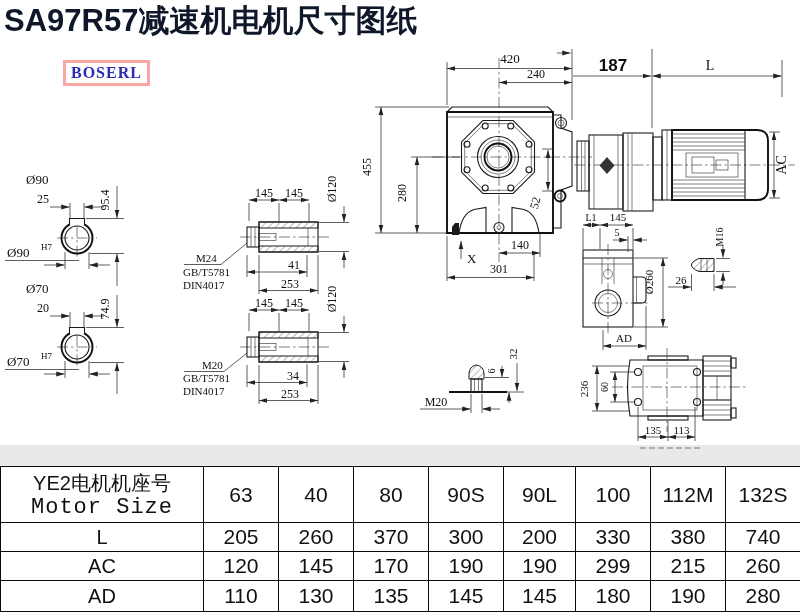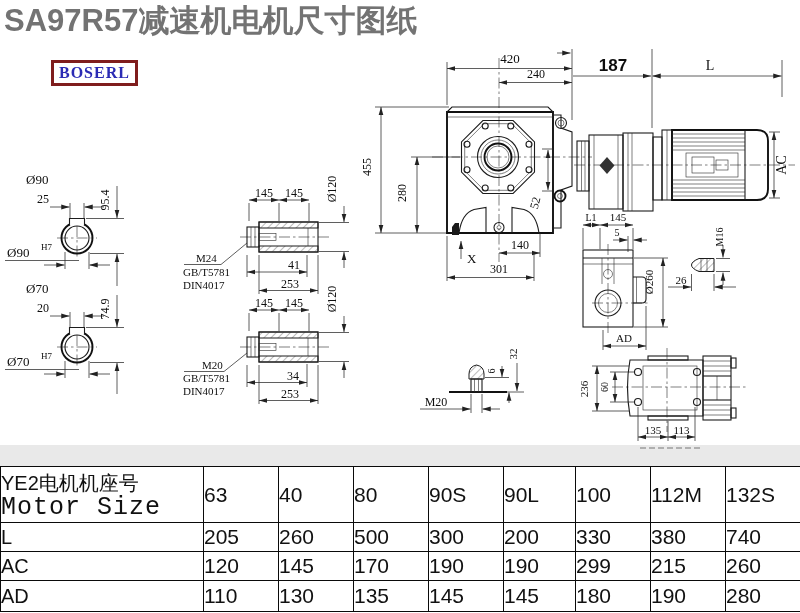--- a/index.html
+++ b/index.html
@@ -1,40 +1,40 @@
 <!DOCTYPE html>
 <html><head>
 <meta charset="utf-8">
 <style>
   html,body{margin:0;padding:0}
   body{width:800px;height:613px;position:relative;background:#ffffff;overflow:hidden;
        font-family:"Liberation Sans","DejaVu Sans",sans-serif}
   #page{position:absolute;inset:0;width:800px;height:613px}
-  #title{position:absolute;left:4px;top:0px;font-size:31px;font-weight:bold;color:#737373;
+  #title{position:absolute;left:4px;top:0px;font-size:31px;font-weight:bold;color:#0f172a;
          letter-spacing:0px;white-space:nowrap;font-family:"Liberation Sans","DejaVu Sans",sans-serif}
-  #logo{position:absolute;left:51px;top:60px;border:3px solid #7f1d1d;background:#fff;padding:1px 5px}
+  #logo{position:absolute;left:63px;top:60px;border:3px solid #fca5a5;background:#fff;padding:1px 5px}
   #logo span{font-family:"Liberation Serif","DejaVu Serif",serif;font-weight:bold;font-size:16px;
              color:#2b2bb4;letter-spacing:1px}
   #cad{position:absolute;left:0;top:0}
   .ln{stroke:#1c1c1c;stroke-width:1.1;fill:none}
   .tk{stroke:#111;stroke-width:1.9;fill:none}
   .tn{stroke:#2a2a2a;stroke-width:.6;fill:none}
   .dm{stroke:#2a2a2a;stroke-width:.75;fill:none}
   .cl{stroke:#2a2a2a;stroke-width:.6;fill:none;stroke-dasharray:11 3 2.5 3}
   .hz{fill:url(#h);stroke:#1c1c1c;stroke-width:1}
   text{fill:#0e0e0e;font-family:"Liberation Serif","DejaVu Serif",serif}
   .t10{font-size:10px}.t11{font-size:11px}.t12{font-size:12px}.t13{font-size:13px}.t14{font-size:14px}
   .mid{text-anchor:middle}
   .b187{font-family:"Liberation Sans",sans-serif;font-weight:bold;font-size:17px}
   #spec-table{position:absolute;left:0;top:466px;width:800px;border-collapse:collapse;
               table-layout:fixed;background:#fff}
-  #spec-table td{border:1.6px solid #0a0a0a;text-align:left;vertical-align:middle;
+  #spec-table td{border:1.6px solid #0a0a0a;text-align:center;vertical-align:middle;
                  font-size:21px;color:#111;padding:0;overflow:hidden}
   .hdr-cn{font-size:20px;line-height:26px}
-  .hdr-en{font-family:"Liberation Mono","DejaVu Sans Mono",monospace;font-size:25px;letter-spacing:1px;line-height:24px}
+  .hdr-en{font-family:"Liberation Mono","DejaVu Sans Mono",monospace;font-size:22px;letter-spacing:1px;line-height:24px}
 </style>
 </head>
 <body>
 
 <div id="page">
 
 <svg id="cad" width="800" height="466" viewBox="0 0 800 466">
   <defs>
     <marker id="a" viewBox="0 0 10 7" refX="10" refY="3.5" markerWidth="11" markerHeight="8" orient="auto-start-reverse">
       <path d="M0,0.6 L10,3.5 L0,6.4 Z" fill="#222"></path>
@@ -418,21 +418,21 @@
     <td>90S</td>
     <td>90L</td>
     <td>100</td>
     <td>112M</td>
     <td>132S</td>
   </tr>
   <tr style="height:29px">
     <td style="font-size:20px">L</td>
     <td>205</td>
     <td>260</td>
-    <td>500</td>
+    <td>370</td>
     <td>300</td>
     <td>200</td>
     <td>330</td>
     <td>380</td>
     <td>740</td>
   </tr>
   <tr style="height:29px">
     <td style="font-size:20px">AC</td>
     <td>120</td>
     <td>145</td>

